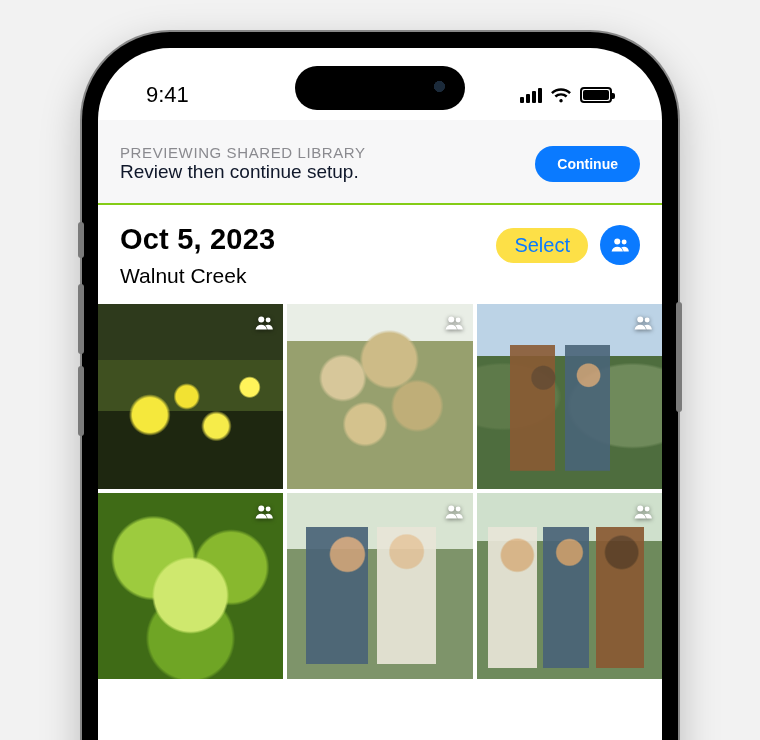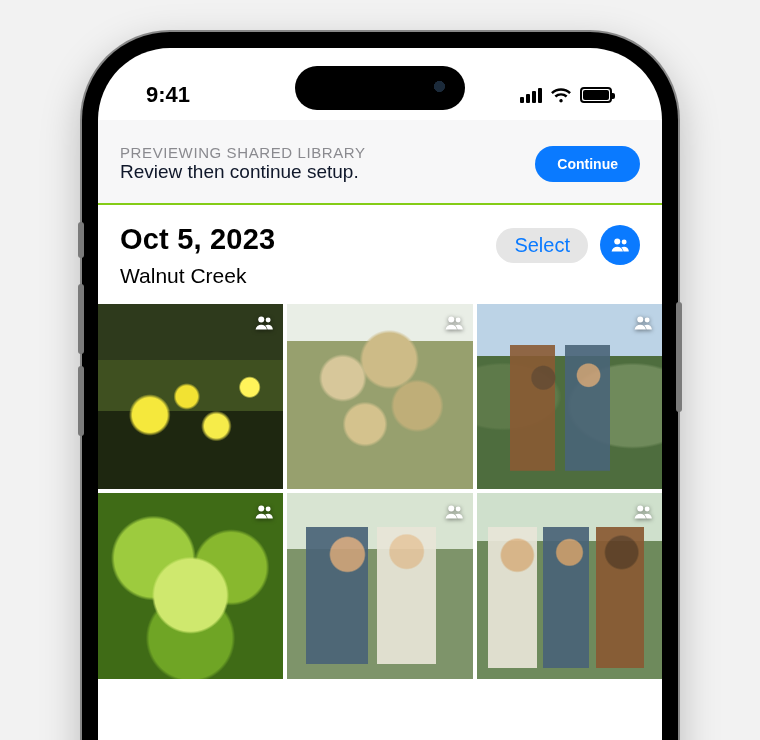--- a/index.html
+++ b/index.html
@@ -63,21 +63,21 @@
   }
 
   .status-bar {
     position: absolute;
     top: 0; left: 0; right: 10px;
     height: 72px;
     display: flex;
     align-items: center;
     justify-content: space-between;
     padding: 22px 40px 0 48px;
-    font-weight: 700;
+    font-weight: 400;
     font-size: 22px;
     z-index: 15;
   }
   .status-right { display: flex; align-items: center; gap: 8px; }
   .cell-bars { display: flex; align-items: flex-end; gap: 2px; height: 16px; }
   .cell-bars span { width: 4px; background:#000; border-radius: 1px; }
   .cell-bars span:nth-child(1){height:6px;}
   .cell-bars span:nth-child(2){height:9px;}
   .cell-bars span:nth-child(3){height:12px;}
   .cell-bars span:nth-child(4){height:15px;}
@@ -133,21 +133,21 @@
     font-weight: 700;
     letter-spacing: .2px;
   }
   .section-header .titles .loc {
     font-size: 21px;
     color: #000;
     margin-top: 8px;
   }
   .header-actions { display:flex; align-items:center; gap: 12px; margin-top: 2px;}
   .select-pill {
-    background: #e5e5e5;
+    background: #fde047;
     color: #0a7aff;
     border: none;
     font-size: 20px;
     font-weight: 500;
     border-radius: 20px;
     padding: 6px 18px;
     cursor: pointer;
   }
   .circle-btn {
     width: 40px; height: 40px; border-radius: 50%;

